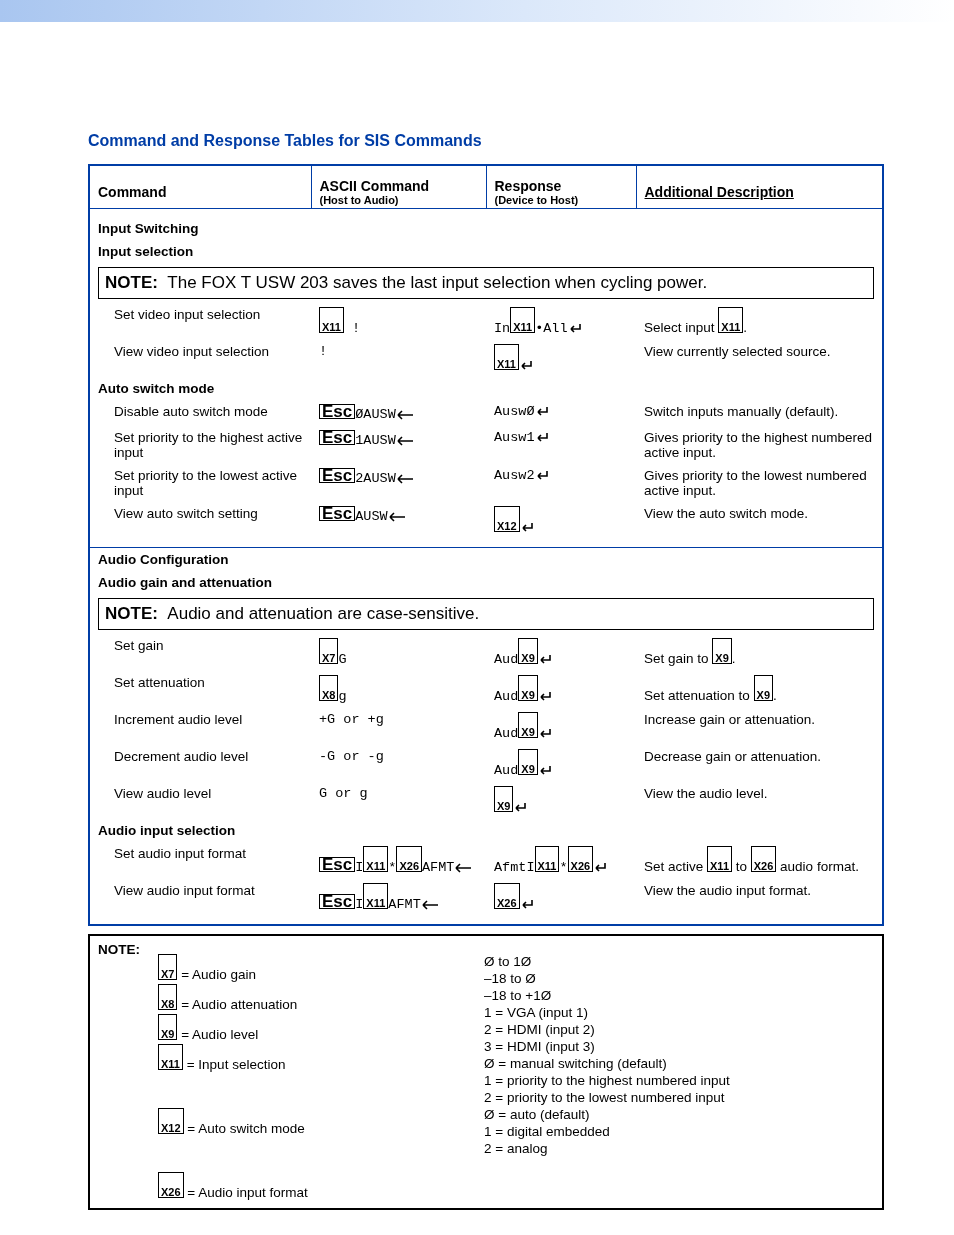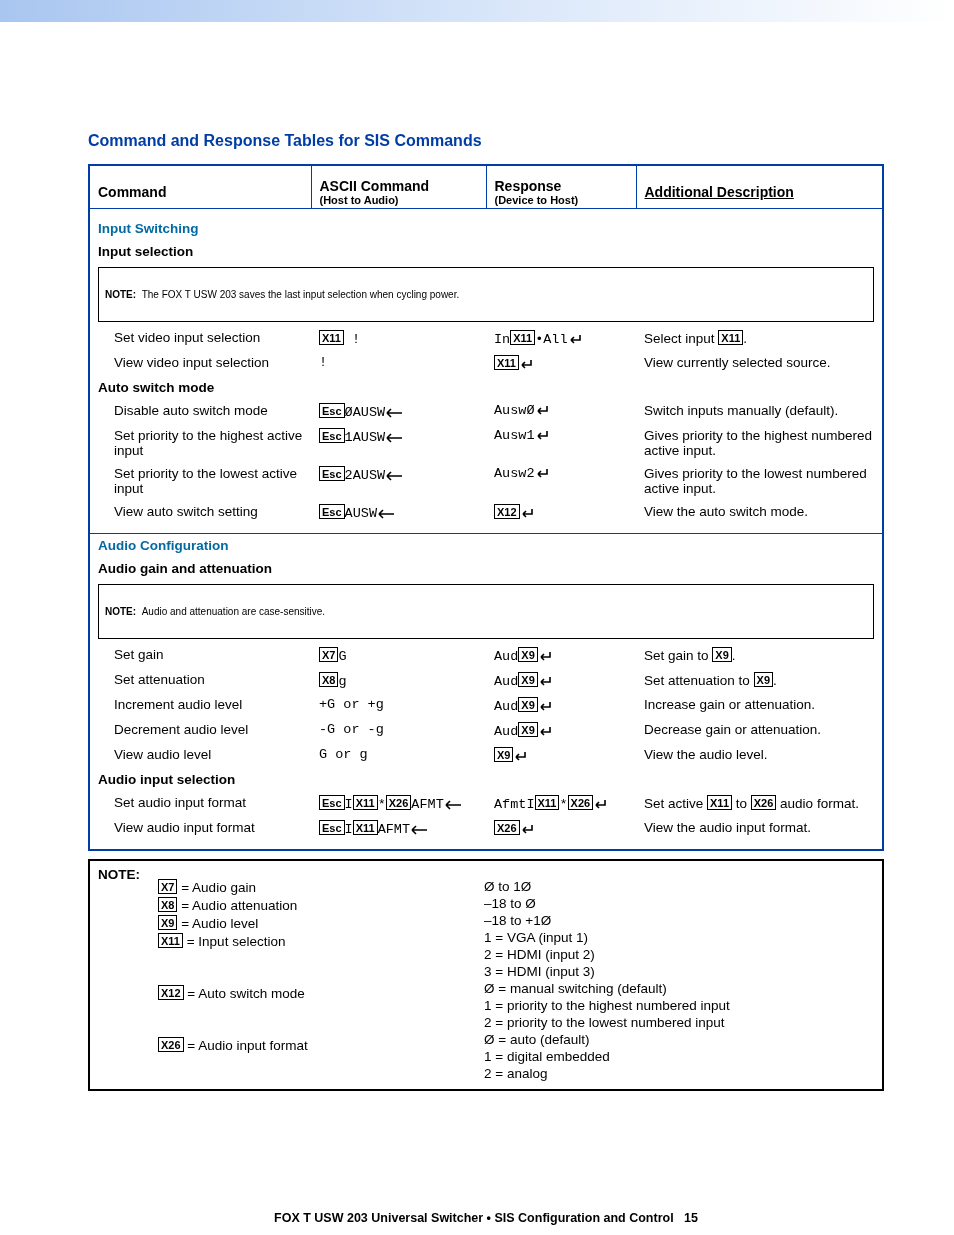--- a/index.html
+++ b/index.html
@@ -21,34 +21,34 @@
     text-align: left; padding: 12px 8px 2px 8px; font-weight: bold; font-size: 14px;
     border-right: 1px solid #003da6;
   }
   table.sis th:last-child { border-right: none; text-decoration: underline; }
   table.sis th .sub { display:block; font-weight: bold; font-size: 11px; }
   table.sis td { padding: 4px 8px; vertical-align: top; font-size: 13.5px; }
   .col-cmd { width: 222px; }
   .col-ascii { width: 175px; }
   .col-resp { width: 150px; }
   .col-desc { width: auto; }
-  .group-heading td { color: #0369a1; font-weight: bold; padding-top: 8px; font-size: 16px;}
+  .group-heading td { color: #000000; font-weight: bold; padding-top: 8px; font-size: 16px;}
   .sub-heading td { font-weight: bold; padding-top: 4px; font-size: 14px; }
   .note-row td { padding: 0 6px 6px 6px; }
-  .note-box { border: 1px solid #000; padding: 21px 6px; font-size: 10px; }
+  .note-box { border: 1px solid #000; padding: 5px 6px; font-size: 17px; }
   .note-box b { font-weight: bold; }
   .indent { padding-left: 24px !important; }
   .mono { font-family: "Courier New", Courier, monospace; white-space: nowrap; }
   .keycap {
     display: inline-block; border: 1px solid #000; padding: 0 2px; font-family: Arial, sans-serif;
-    font-size: 11px; font-weight: bold; line-height: 14px; height: 15px; vertical-align: 1px;
+    font-size: 17px; font-weight: bold; line-height: 14px; height: 15px; vertical-align: 1px;
     background: #fff;
   }
   .varbox {
-    display: inline-block; border: 1px solid #000; padding: 0 2px;
+    display: inline-block; border: 1px solid #000; padding: 12px 2px;
     font-family: Arial, sans-serif; font-size: 11px; font-weight: bold; line-height: 14px; height: 15px;
     vertical-align: 1px; background: #fff;
   }
   svg.larr { vertical-align: -2px; }
   svg.cr   { vertical-align: -3px; }
   .sepline td { border-bottom: 1px solid #003da6; height:0; padding:0; }
   .thinline td { border-top: 1px solid #003da6; height:0; padding:0; }
   .note-block { border: 2px solid #000; padding: 6px 8px; margin-top: 8px; font-size: 13.5px; }
   .note-block .nlabel { font-weight: bold; display:inline-block; width:60px; vertical-align:top;}
   .defs { display:flex;margin-top:12px; }

